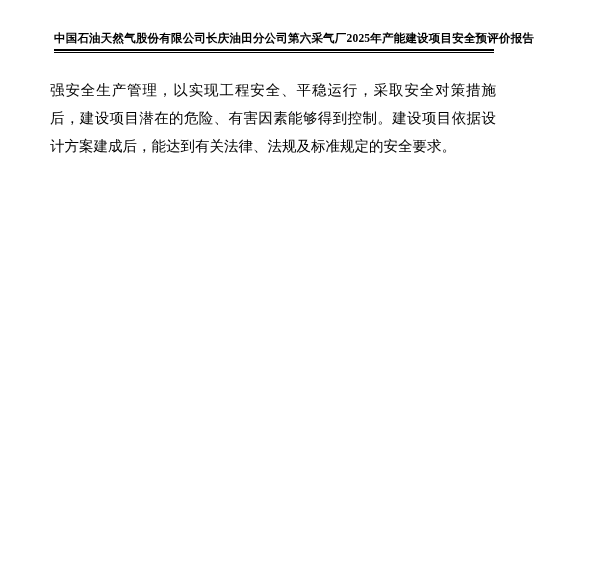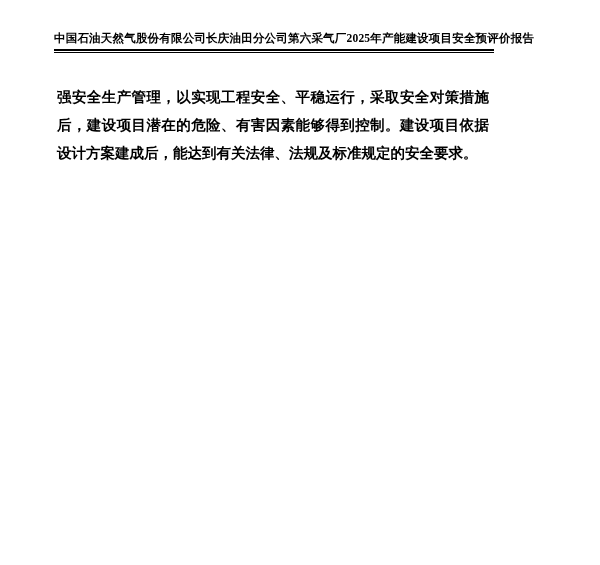--- a/index.html
+++ b/index.html
@@ -50,23 +50,22 @@
     left: 46px;
     right: 40px;
     font-family: "Liberation Serif", "DejaVu Serif", serif;
     font-size: 14.5px;
     line-height: 28px;
     text-align: justify;
     text-justify: inter-ideograph;
     color: #000000;
   }
   .body-text p {
-    margin: 11px;
+    margin: 4px;
     text-indent: 0;
-    font-weight: bold;
   }
 </style>
 </head>
 <body>
 
 <div class="page">
 
   <div class="header">
     <div class="header-title">中国石油天然气股份有限公司长庆油田分公司第六采气厂2025年产能建设项目安全预评价报告</div>
     <div class="header-rule"></div>

